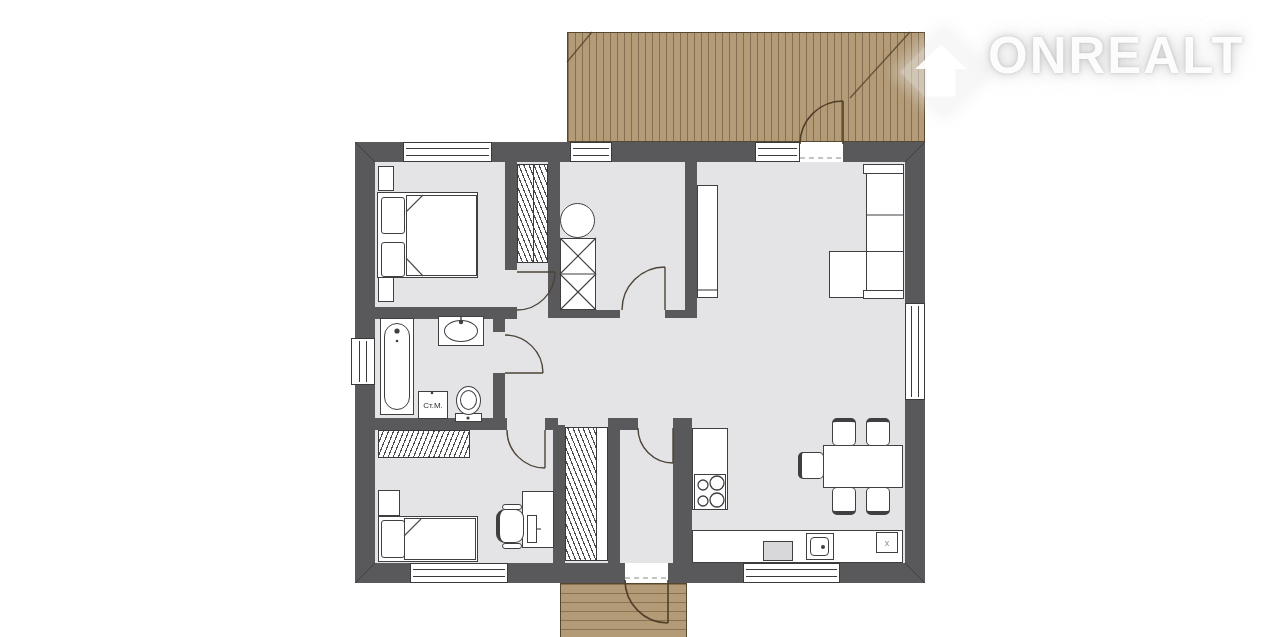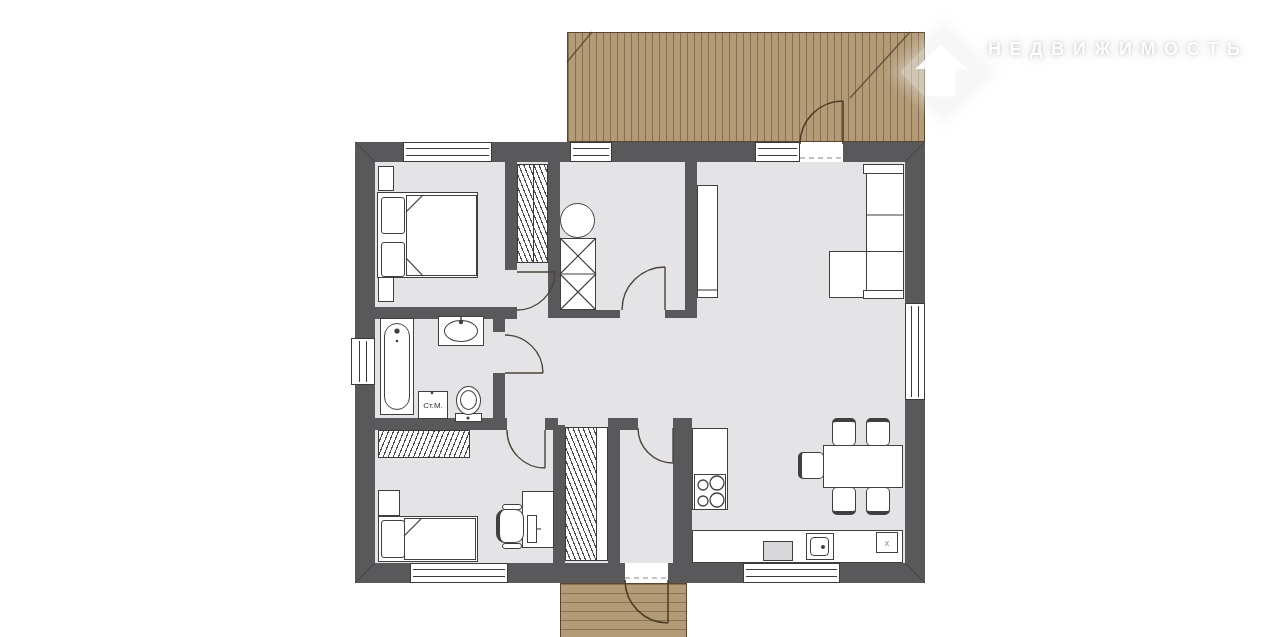--- a/index.html
+++ b/index.html
@@ -60,21 +60,21 @@
 
 <div class="stage">
 
   <div class="deck-v z1" style="left:567px;top:32px;width:358px;height:110px;"></div>
   <div class="deck-h z1" style="left:560px;top:583px;width:127px;height:54px;"></div>
 
   <div class="wm">
     <div class="wm-diamond"></div>
     <div class="wm-house"></div>
     <div class="wm-text">
-      <div class="wm-sub">НЕДВИЖИМОСТЬ</div>
+      <div class="wm-brand">ONREALT</div>
     </div>
   </div>
 
   <div class="floor z3" style="left:375px;top:162px;width:530px;height:401px;"></div>
 
   <div class="wall z4" style="left:355px;top:142px;width:48px;height:20px;"></div>
   <div class="wall z4" style="left:492px;top:142px;width:78px;height:20px;"></div>
   <div class="wall z4" style="left:612px;top:142px;width:143px;height:20px;"></div>
   <div class="wall z4" style="left:843px;top:142px;width:82px;height:20px;"></div>
 

